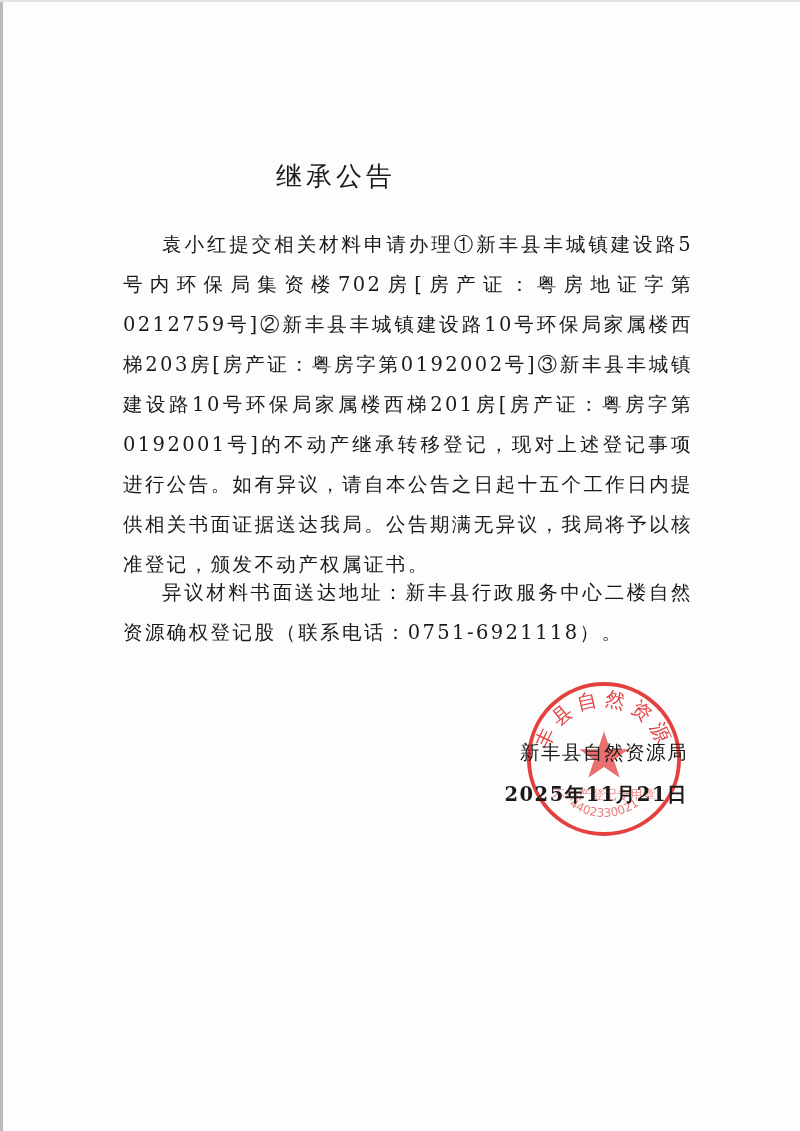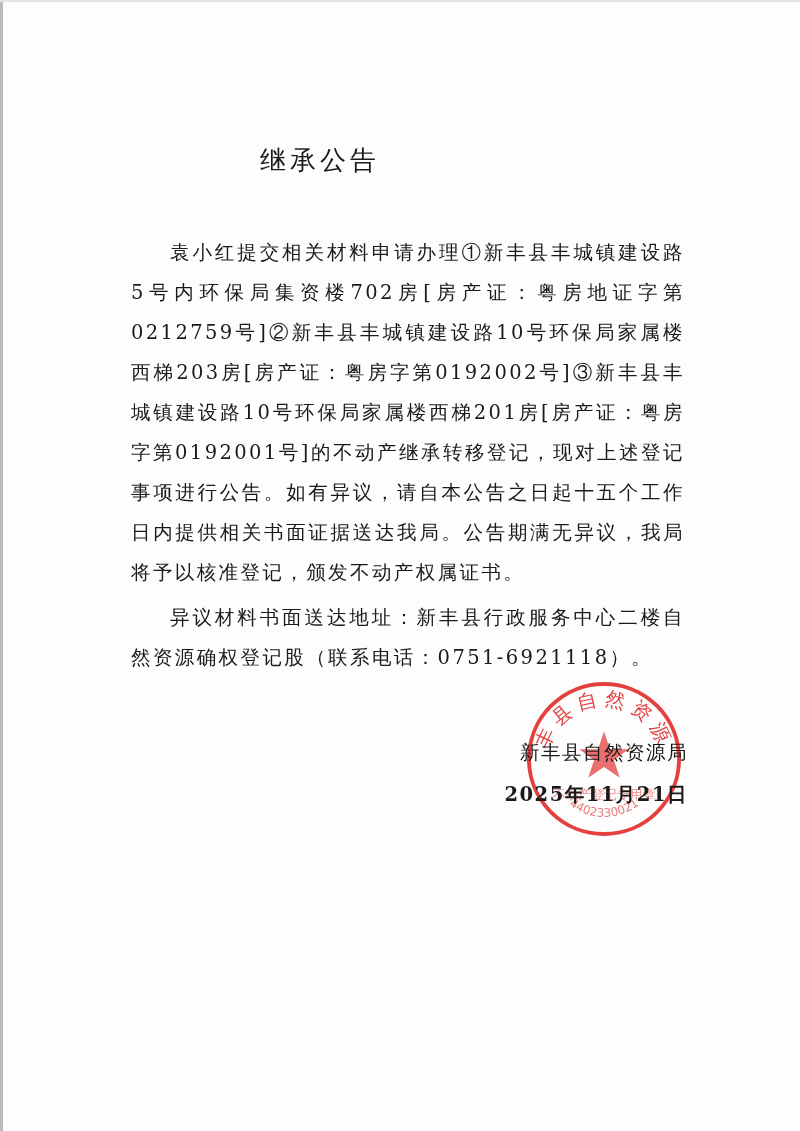--- a/index.html
+++ b/index.html
@@ -7,29 +7,29 @@
     width: 800px; height: 1131px; background: #fdfdfd;
     position: relative; overflow: hidden;
     font-family: "DejaVu Serif", "Liberation Serif", serif;
     color: #1a1a1a;
   }
   .page-edge-left { position: absolute; left: 0; top: 0; width: 3px; height: 1131px; background: #b9bdb8; }
   .page-edge-top { position: absolute; left: 0; top: 0; width: 800px; height: 2px; background: #e2e2e2; }
   .title {
     position: absolute; top: 143px; left: 0; width: 640px; text-align: center;
     font-size: 26px; letter-spacing: 4px; font-family: "DejaVu Sans", "Liberation Sans", sans-serif;
-    font-weight: normal; margin: 0;
+    font-weight: normal; margin: 16px;
   }
   .body-text {
     position: absolute; left: 123px; width: 570px;
     font-size: 19.5px; line-height: 40px; letter-spacing: 2.4px; text-align: justify;
   }
-  .para { margin: 8px; text-indent: 2em; }
+  .para { margin: 0; text-indent: 2em; }
   .para1 { top: 225px; }
-  .para2 { top: 590px; }
+  .para2 { top: 573px; }
   .signature {
     position: absolute; right: 112px; text-align: right;
     font-size: 19.5px; letter-spacing: 1.5px; line-height: 40px;
   }
   .sig-org { top: 733px; }
   .sig-date { top: 775px; font-weight: bold; }
   .seal {
     position: absolute; left: 525px; top: 680px; width: 158px; height: 158px;
     pointer-events: none; opacity: 0.85;
   }

